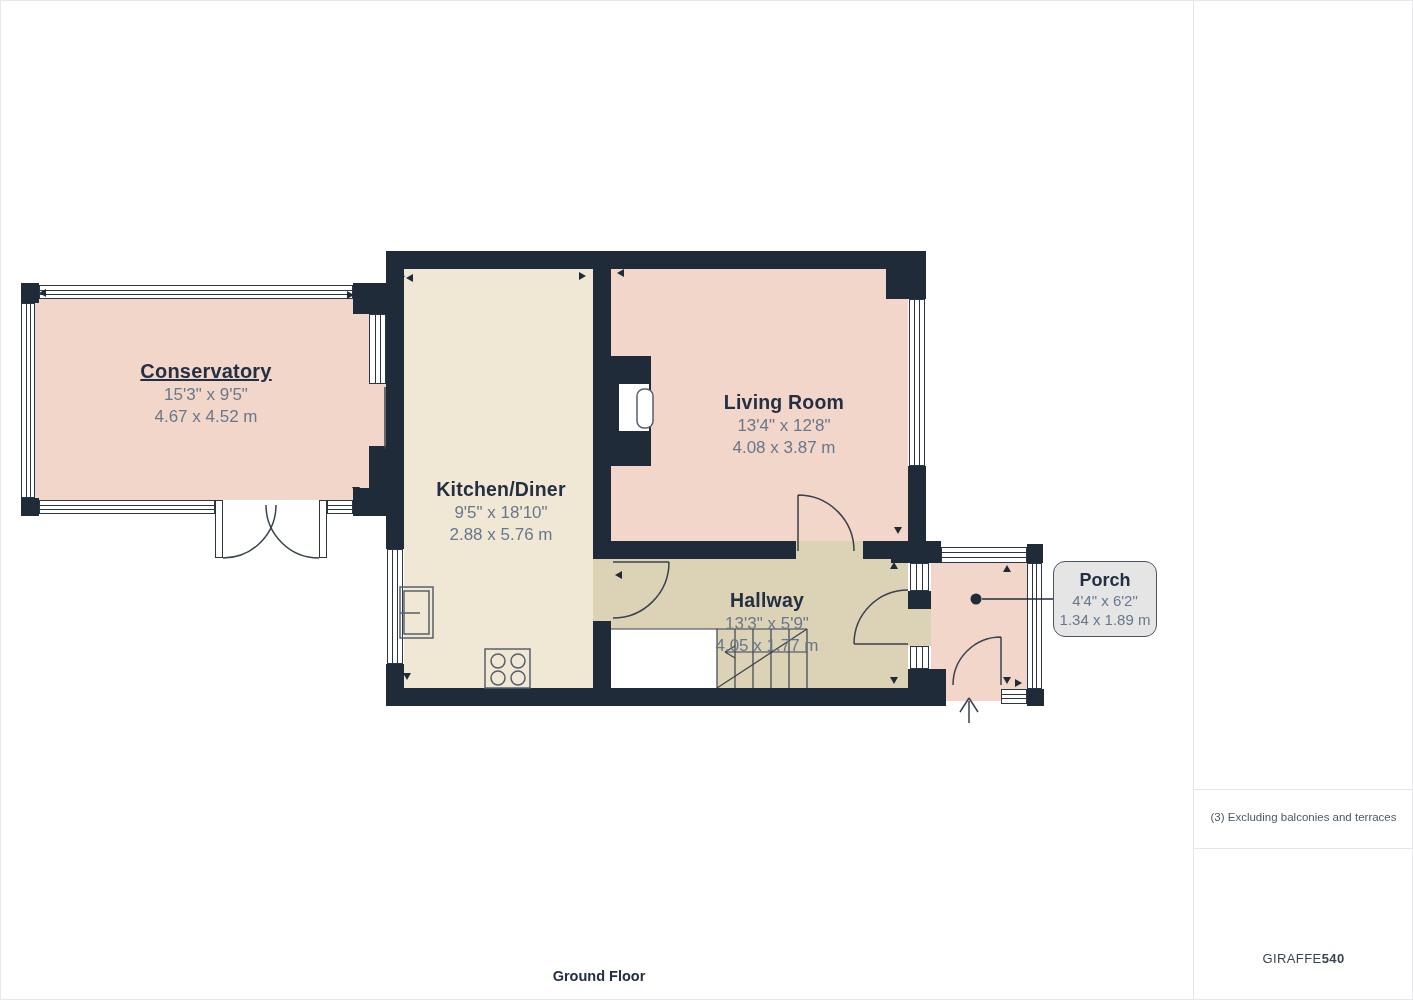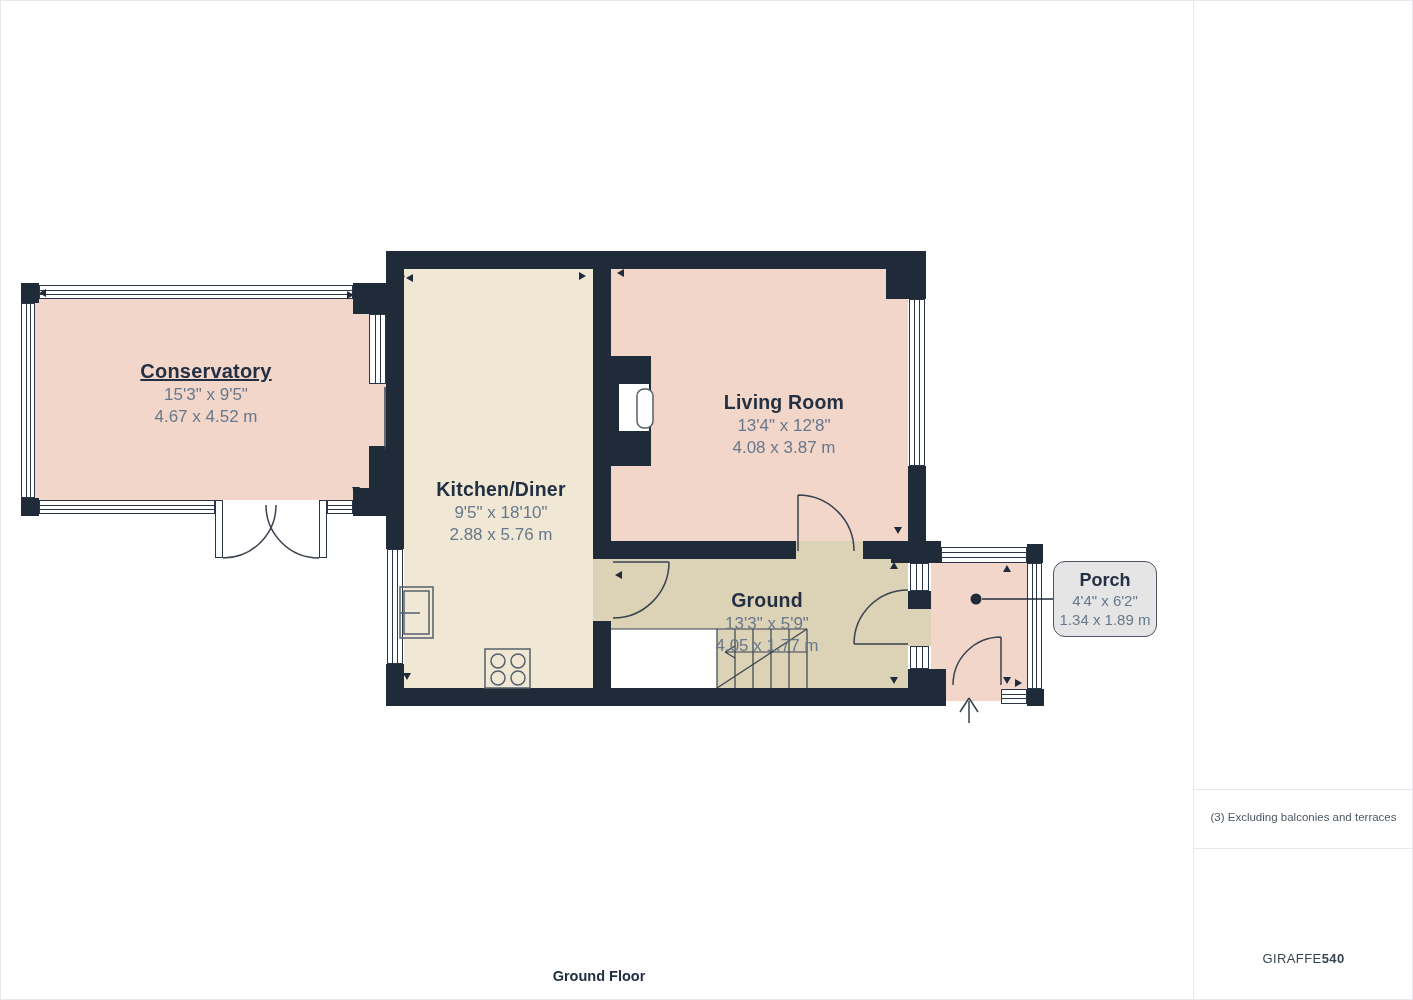--- a/index.html
+++ b/index.html
@@ -164,21 +164,21 @@
       <span class="rname">Kitchen/Diner</span>
       <span class="rdim">9'5" x 18'10"</span>
       <span class="rdim">2.88 x 5.76 m</span>
     </div>
     <div class="rlabel" style="left:783px;top:389px;">
       <span class="rname">Living Room</span>
       <span class="rdim">13'4" x 12'8"</span>
       <span class="rdim">4.08 x 3.87 m</span>
     </div>
     <div class="rlabel" style="left:766px;top:587px;">
-      <span class="rname">Ground</span>
+      <span class="rname">Hallway</span>
       <span class="rdim">13'3" x 5'9"</span>
       <span class="rdim">4.05 x 1.77 m</span>
     </div>
 
     <div class="callout">
       <span class="cname">Porch</span>
       <span class="cdim">4'4" x 6'2"</span>
       <span class="cdim">1.34 x 1.89 m</span>
     </div>
 

